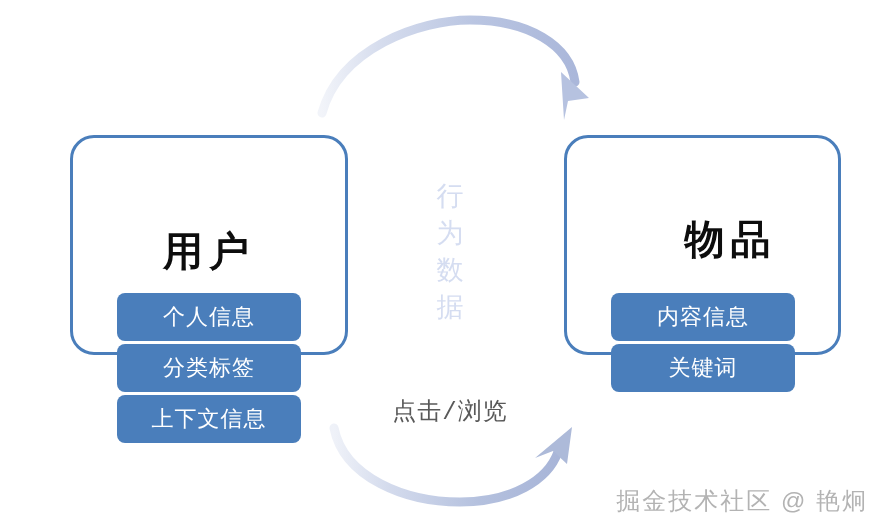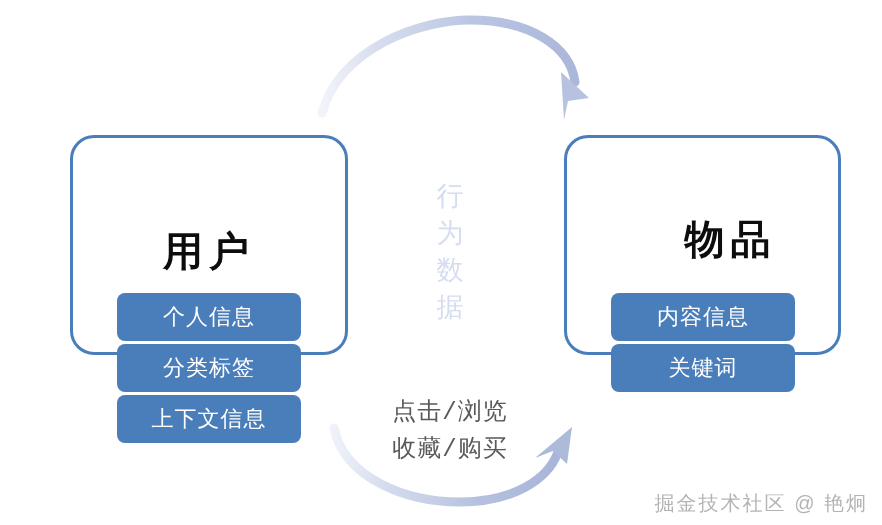--- a/index.html
+++ b/index.html
@@ -109,21 +109,21 @@
     line-height: 37px;
     text-align: center;
   }
 
   
   #watermark {
     position: absolute;
     right: 14px;
     bottom: 8px;
     color: #9a9a9a;
-    font-size: 20px;
+    font-size: 24px;
     letter-spacing: 2px;
     white-space: nowrap;
     opacity: 0.75;
   }
 </style>
 </head>
 <body>
 
 <div id="canvas">
 
@@ -169,21 +169,20 @@
   </div>
 
   <div class="tag-stack" id="item-tags">
     <div class="tag-chip">内容信息</div>
     <div class="tag-chip">关键词</div>
   </div>
 
 
   <div class="flow-label" id="flow-bottom">
     <div>点击/浏览</div>
-    <div>收藏/购买</div>
   </div>
 
   <div id="behavior-wrap">
     <div>
       <span class="behavior-char">行</span>
       <span class="behavior-char">为</span>
       <span class="behavior-char">数</span>
       <span class="behavior-char">据</span>
     </div>
   </div>

